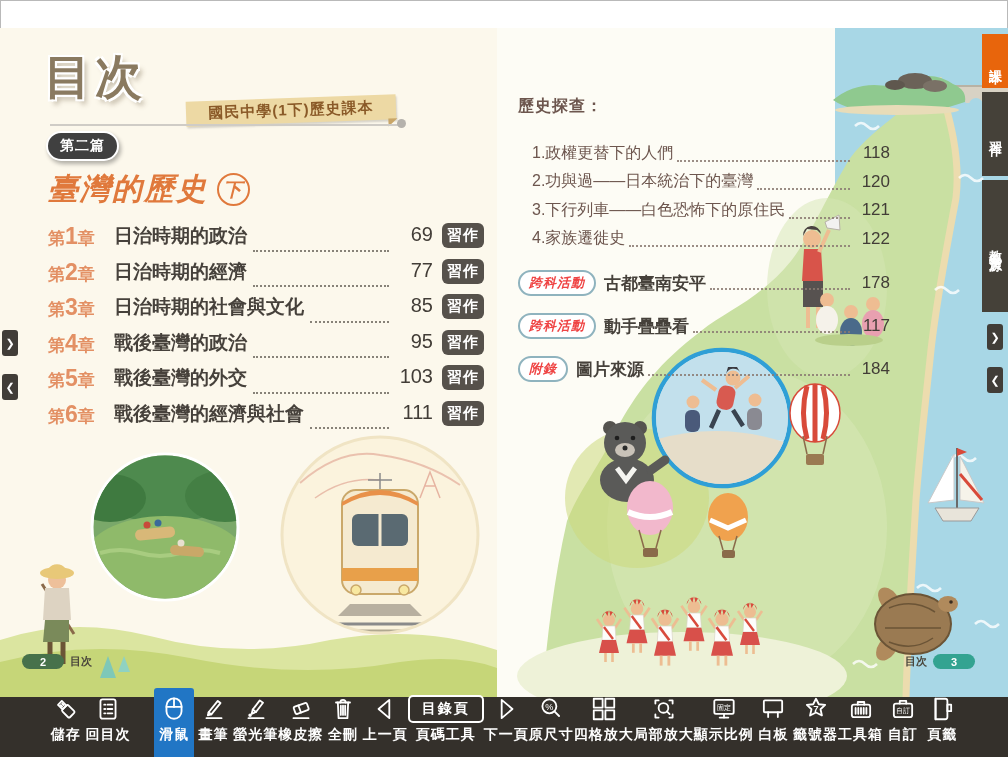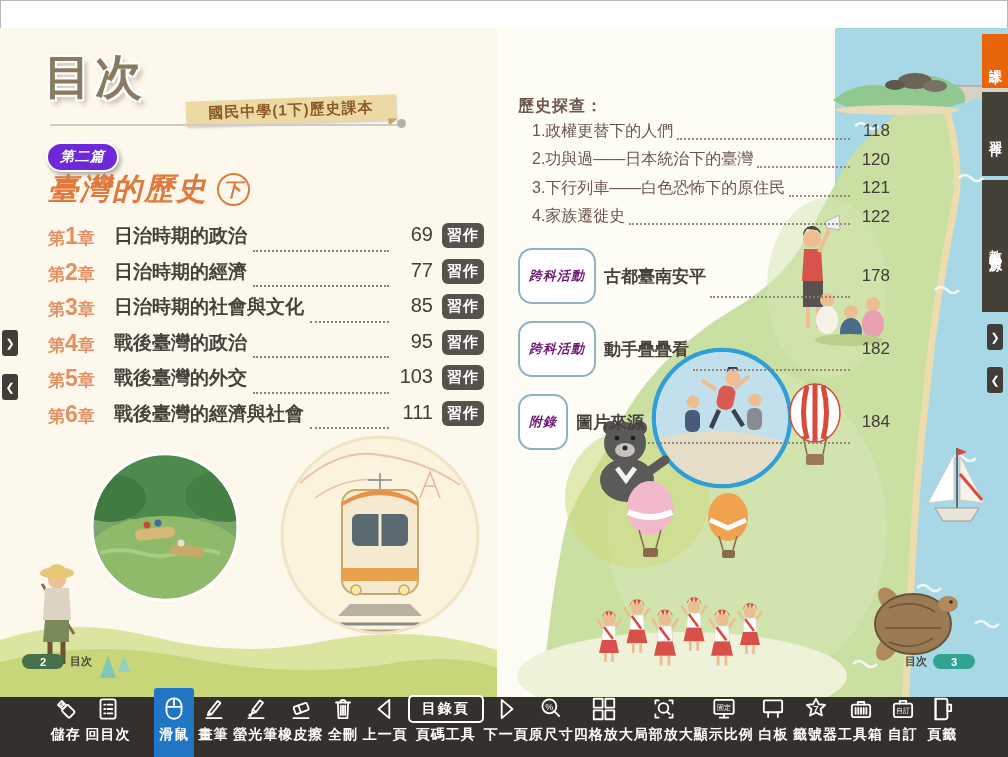--- a/index.html
+++ b/index.html
@@ -29,22 +29,22 @@
   .pagetitle{position:absolute;left:44px;top:18px;font-size:47px;font-weight:bold;color:#8a7a60;
      letter-spacing:4px;
      text-shadow:-2px -2px 0 #fff,2px -2px 0 #fff,-2px 2px 0 #fff,2px 2px 0 #fff,4px 5px 5px rgba(90,70,40,.35);}
   .banner{position:absolute;left:186px;top:70px;width:210px;height:25px;background:#edd9a4;
      transform:rotate(-2deg);display:flex;align-items:center;justify-content:center;
      font-size:15px;font-weight:bold;color:#8a5a28;letter-spacing:1px;box-shadow:1px 2px 2px rgba(0,0,0,.15);}
   .banner::after{content:"";position:absolute;right:-1px;bottom:-7px;border-style:solid;
      border-width:8px 9px 0 0;border-color:#c9a668 transparent transparent transparent;}
   .divider{position:absolute;left:50px;top:96px;width:350px;border-top:2px solid #cfccc6;}
   .dividerdot{position:absolute;left:397px;top:91px;width:9px;height:9px;border-radius:50%;background:#b5b2ac;}
-  .badge{position:absolute;left:46px;top:114px;background:#6d28d9;color:#fff;font-size:14px;font-weight:bold;
-     padding:4px 12px;border-radius:15px;border:2px solid #fff;box-shadow:2px 3px 4px rgba(0,0,0,.3);letter-spacing:1px;font-style:italic;}
+  .badge{position:absolute;left:46px;top:103px;background:#404040;color:#fff;font-size:14px;font-weight:bold;
+     padding:4px 12px;border-radius:15px;border:2px solid #fff;box-shadow:2px 3px 4px rgba(0,0,0,.3);letter-spacing:1px;}
   .sectiontitle{position:absolute;left:48px;top:141px;font-size:30px;font-weight:bold;color:#e0793c;letter-spacing:2px;
      display:flex;align-items:center;font-style:italic;}
   .sectionmark{display:inline-block;width:29px;height:29px;line-height:29px;margin-left:9px;text-align:center;
      border:2.5px solid #e0793c;border-radius:50%;font-size:19px;}
 
   .chapters{position:absolute;left:48px;top:195px;width:436px;}
   .chrow{display:flex;align-items:flex-start;height:35.5px;}
   .chnum{width:66px;color:#e39064;font-weight:bold;font-size:17px;white-space:nowrap;}
   .chnum .digit{font-size:23px;}
   .chtitle{font-size:19px;font-weight:bold;color:#46413b;white-space:nowrap;}
@@ -56,28 +56,28 @@
   .pgfooter{position:absolute;display:flex;align-items:center;font-size:11px;color:#4a463c;font-weight:bold;}
   .pgpill{min-width:30px;height:15px;border-radius:8px;color:#fff;font-size:11px;font-weight:bold;
      display:flex;align-items:center;justify-content:center;padding:0 6px;}
   .footL{left:22px;top:626px;}
   .footL .pgpill{background:#47714b;margin-right:6px;}
   .footR{left:408px;top:626px;}
   .footR .pgpill{background:#33a391;margin-left:6px;}
 
   
   .rptext{position:absolute;left:21px;top:68px;width:372px;}
-  .exhead{font-size:16px;font-weight:bold;color:#6d564e;margin-bottom:0;letter-spacing:1px;}
+  .exhead{font-size:16px;font-weight:bold;color:#6d564e;margin-bottom:22px;letter-spacing:1px;}
   .exrow{display:flex;align-items:center;height:28.5px;padding-left:14px;}
   .exlabel{font-size:16px;color:#6d564e;white-space:nowrap;}
   .exleader{flex:1;border-bottom:2px dotted #8a7a72;margin:0 4px 6px 4px;align-self:flex-end;opacity:.85;}
   .expage{width:36px;text-align:right;font-size:17px;color:#423d37;}
   .actrow{display:flex;align-items:center;margin-top:17px;}
-  .actbadge{border:2px solid #8fb3be;border-radius:14px;background:#fff;color:#701a75;
-     font-size:13px;font-weight:bold;font-style:italic;padding:17px 9px;white-space:nowrap;letter-spacing:1px;}
+  .actbadge{border:2px solid #8fb3be;border-radius:14px;background:#fff;color:#ef4444;
+     font-size:13px;font-weight:bold;font-style:italic;padding:2px 9px;white-space:nowrap;letter-spacing:1px;}
   .actlabel{font-size:17px;font-weight:bold;color:#46413b;margin-left:8px;white-space:nowrap;}
 
   
   .tabcol{position:absolute;right:0;top:0;width:26px;height:669px;}
   .vtab{position:absolute;right:0;width:26px;color:#fff;font-size:13px;font-weight:bold;
      writing-mode:vertical-rl;text-orientation:upright;letter-spacing:3px;
      display:flex;align-items:center;justify-content:center;background:#454139;}
   .vtab.active{background:#e8650c;}
   .tab1{top:6px;height:54px;}
   .tab2{top:64px;height:84px;}
@@ -421,21 +421,21 @@
         <div class="actrow">
           <span class="actbadge">跨科活動</span>
           <span class="actlabel">古都臺南安平</span>
           <span class="exleader"></span>
           <span class="expage">178</span>
         </div>
         <div class="actrow">
           <span class="actbadge">跨科活動</span>
           <span class="actlabel">動手疊疊看</span>
           <span class="exleader"></span>
-          <span class="expage">182</span>
+          <span class="expage">117</span>
         </div>
         <div class="actrow">
           <span class="actbadge">附錄</span>
           <span class="actlabel">圖片來源</span>
           <span class="exleader"></span>
           <span class="expage">184</span>
         </div>
       </div>
 
       <div class="pgfooter footR">

